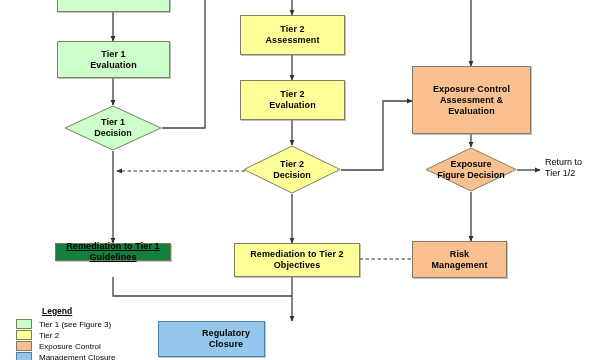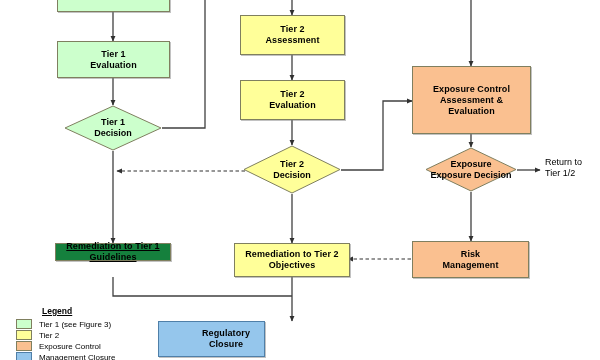--- a/index.html
+++ b/index.html
@@ -197,40 +197,40 @@
     <span class="lbl">Assessment &amp;</span>
     <span class="lbl">Evaluation</span>
   </div>
 
   <div class="diamond" style="left:425px; top:147px; width:92px; height:45px;">
     <svg width="92" height="45">
       <polygon points="46,1 91,22.5 46,44 1,22.5" fill="#FAC090" stroke="#7f7f5f" stroke-width="1"></polygon>
     </svg>
     <div style="display:flex; flex-direction:column;justify-content:center;">
       <span class="lbl">Exposure</span>
-      <span class="lbl">Exposure Decision</span>
+      <span class="lbl">Figure Decision</span>
     </div>
   </div>
 
   <div class="edge-label" style="left:545px; top:157px;">
     <span>Return to</span><br>
     <span>Tier 1/2</span>
   </div>
 
-  <div class="node box" style="left:412px; top:241px; width:117px; height:37px; background:#FAC090; flex-direction:column;">
+  <div class="node box" style="left:412px; top:241px; width:95px; height:37px; background:#FAC090; flex-direction:column;">
     <span class="lbl">Risk</span>
     <span class="lbl">Management</span>
   </div>
 
   <div class="node box" style="left:55px; top:243px; width:116px; height:18px; background:#15803d; flex-direction:column;text-decoration:underline;">
     <span class="lbl">Remediation to Tier 1</span>
     <span class="lbl">Guidelines</span>
   </div>
 
-  <div class="node box" style="left:234px; top:243px; width:116px; height:34px; background:#FFFF99; flex-direction:column;">
+  <div class="node box" style="left:234px; top:243px; width:126px; height:34px; background:#FFFF99; flex-direction:column;">
     <span class="lbl">Remediation to Tier 2</span>
     <span class="lbl">Objectives</span>
   </div>
 
   <div class="node box blue" style="left:158px; top:321px; width:107px; height:36px; background:#95C6EC; flex-direction:column;">
     <span class="lbl">Regulatory</span>
     <span class="lbl">Closure</span>
   </div>
 
   <div id="legend">

